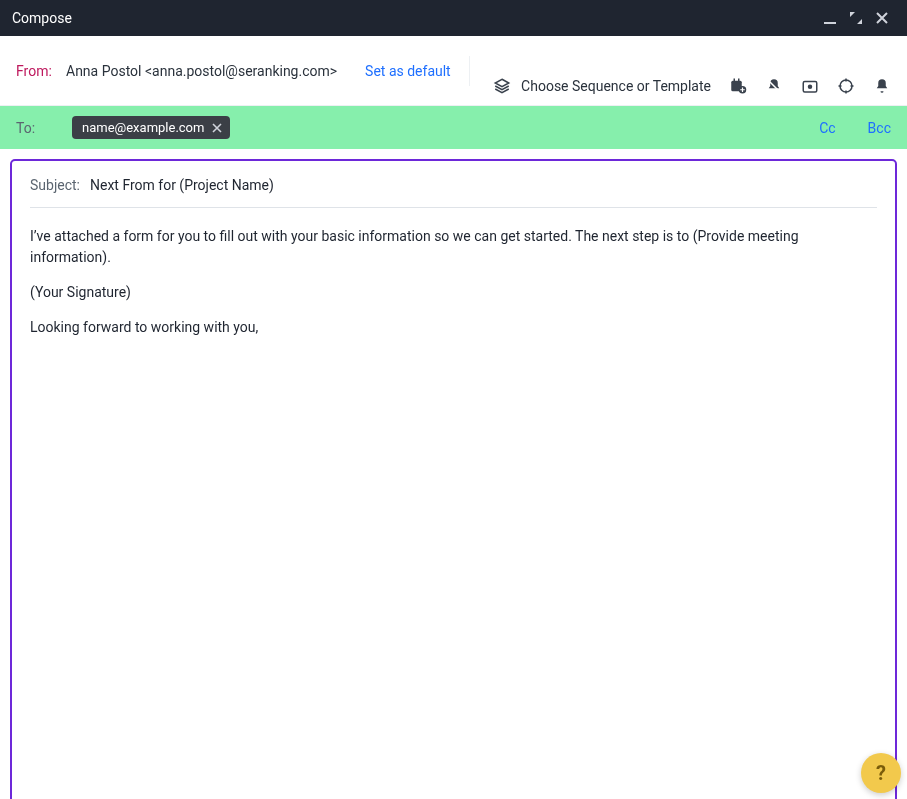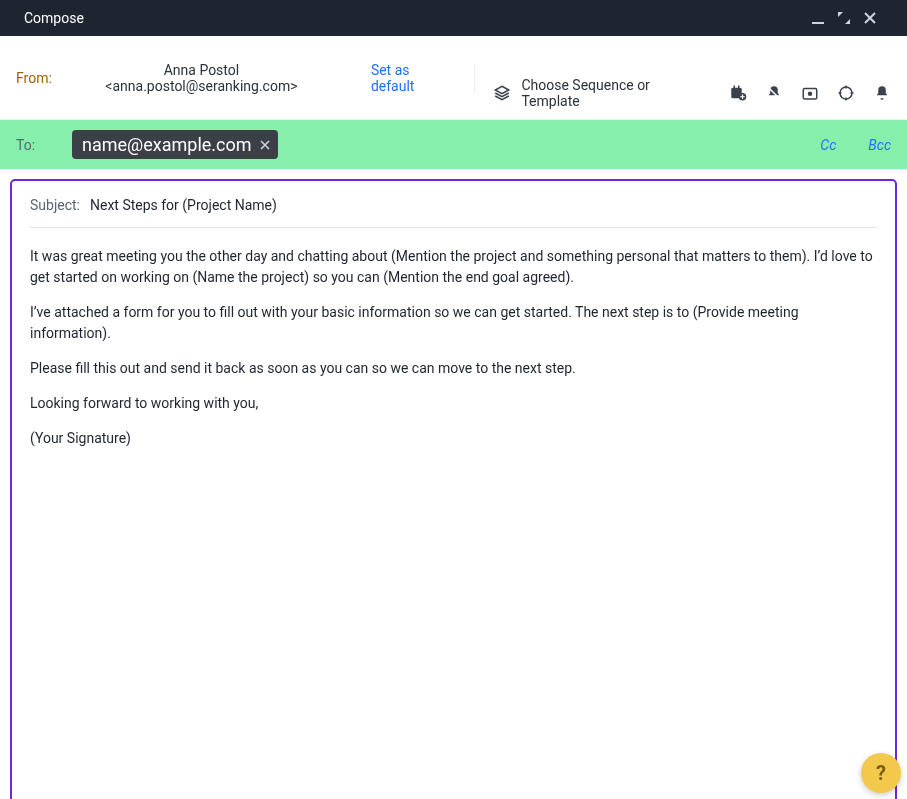--- a/index.html
+++ b/index.html
@@ -1,41 +1,41 @@
 <!DOCTYPE html>
 <html><head>
   <meta charset="utf-8">
   <style>
     * { box-sizing: border-box; margin: 0; padding: 0; }
     body { font-family: -apple-system, BlinkMacSystemFont, "Segoe UI", Roboto, Helvetica, Arial, sans-serif; font-size: 14px; color: #1f2530; background: #fff; width: 907px; height: 799px; position: relative; overflow: hidden; }
 
-    .titlebar { background: #1f2530; color: #fff; height: 36px; display: flex; align-items: center; padding: 0 24px; }
+    .titlebar { background: #1f2530; color: #fff; height: 36px; display: flex; align-items: center; padding: 0 12px; }
     .titlebar .title { font-size: 14px; }
     .titlebar .spacer { flex: 1; }
     .titlebar .win-ctrl { width: 26px; height: 26px; display: flex; align-items: center; justify-content: center; cursor: pointer; color: #cfd3db; }
     .titlebar .win-ctrl svg { width: 14px; height: 14px; }
 
     .fromrow { display: flex; align-items: center; padding: 10px 16px; border-bottom: 1px solid #edf0f3; background: #fff; gap: 10px; }
-    .fromrow .lbl { color: #a16207; min-width: 40px; }
+    .fromrow .lbl { color: #be185d; min-width: 40px; }
     .fromrow .from-name { color: #2a323c; text-align: center; }
-    .fromrow .setdefault { color: #1e6fff; cursor: pointer; margin-left: 24px; }
+    .fromrow .setdefault { color: #1e6fff; cursor: pointer; margin-left: 18px; }
     .fromrow .divider { width: 1px; height: 30px; background: #edf0f3; margin: 0 8px; }
     .fromrow .seqtext { color: #2a323c; }
     .fromrow .right-icons { margin-left: auto; display: flex; align-items: center; gap: 18px; color: #3a424d; margin-top: 31px; }
     .fromrow .right-icons .seqlabel { display: flex; align-items: center; gap: 10px; cursor: pointer; }
     .ico { width: 18px; height: 18px; display: inline-flex; align-items: center; justify-content: center; }
     .ico svg { width: 18px; height: 18px; fill: currentColor; }
 
     .torow { display: flex; align-items: center; padding: 10px 16px; background: #86efac; gap: 16px; }
     .torow .lbl { color: #5b6570; min-width: 40px; }
-    .chip { background: #3b3f46; color: #fff; border-radius: 4px; padding: 4px 6px 4px 10px; display: inline-flex; align-items: center; gap: 6px; font-size: 18px; }
+    .chip { background: #3b3f46; color: #fff; border-radius: 4px; padding: 4px 6px 4px 10px; display: inline-flex; align-items: center; gap: 6px; font-size: 13px; }
     .chip .chip-x { width: 14px; height: 14px; display: inline-flex; align-items: center; justify-content: center; border-radius: 2px; cursor: pointer; color: #cfd3db; }
     .chip .chip-x svg { width: 12px; height: 12px; }
     .torow .spacer { flex: 1; }
-    .ccbcc { color: #1e6fff; cursor: pointer; margin-left: 16px; font-style: italic; }
+    .ccbcc { color: #1e6fff; cursor: pointer; margin-left: 16px; }
 
     .editor-wrap { padding: 10px; }
     .editor { border: 2px solid #6d28d9; border-radius: 5px; padding: 16px 18px 10px; height: 770px; display: flex; flex-direction: column; }
     .subjectrow { display: flex; align-items: center; gap: 10px; padding-bottom: 14px; border-bottom: 1px solid #dfe3e8; }
     .subjectrow .slabel { color: #5b6570; }
     .subjectrow .sval { color: #1f2530; }
     .body { padding-top: 18px; line-height: 1.5; color: #1f2530; flex: 1; overflow: auto; }
     .body p { margin-bottom: 14px; }
 
     .editor-tools { display: flex; align-items: center; gap: 16px; padding-top: 8px; color: #2f3742; }
@@ -137,28 +137,26 @@
   </span>
   <div class="spacer"></div>
   <span class="ccbcc">Cc</span>
   <span class="ccbcc">Bcc</span>
 </div>
 
 <div class="editor-wrap">
   <div class="editor">
     <div class="subjectrow">
       <span class="slabel">Subject:</span>
-      <span class="sval">Next Steps for (Project Name)</span>
+      <span class="sval">Next From for (Project Name)</span>
     </div>
     <div class="body">
-      <p>It was great meeting you the other day and chatting about (Mention the project and something personal that matters to them). I’d love to get started on working on (Name the project) so you can (Mention the end goal agreed).</p>
       <p>I’ve attached a form for you to fill out with your basic information so we can get started. The next step is to (Provide meeting information).</p>
-      <p>Please fill this out and send it back as soon as you can so we can move to the next step.</p>
+      <p>(Your Signature)</p>
       <p>Looking forward to working with you,</p>
-      <p>(Your Signature)</p>
     </div>
     <div class="editor-tools">
       <span class="tool">
         <svg viewBox="0 0 24 24">
             <path d="M6 20L12 4l6 16M8.5 14h7" fill="none" stroke="currentColor" stroke-width="2"></path>
           </svg>
       </span>
       <span class="tool">
         <svg viewBox="0 0 24 24">
             <path d="M8 12V6a4 4 0 018 0v10a6 6 0 01-12 0V8" fill="none" stroke="currentColor" stroke-width="2"></path>

